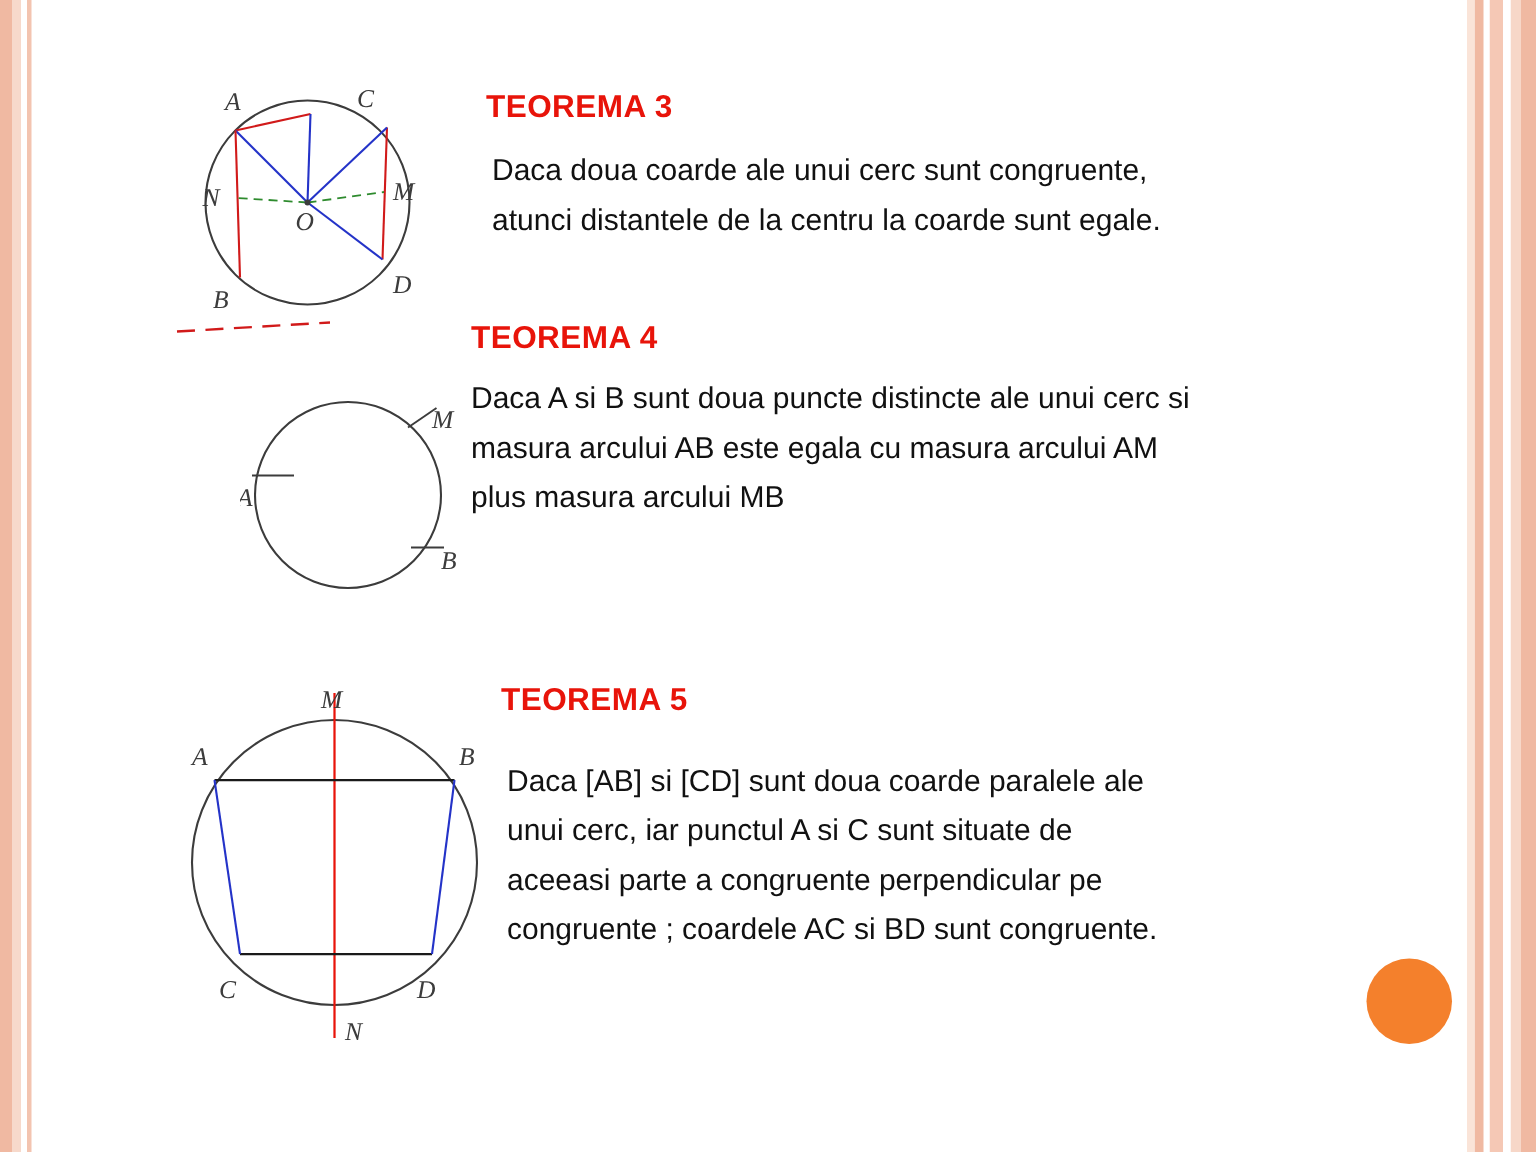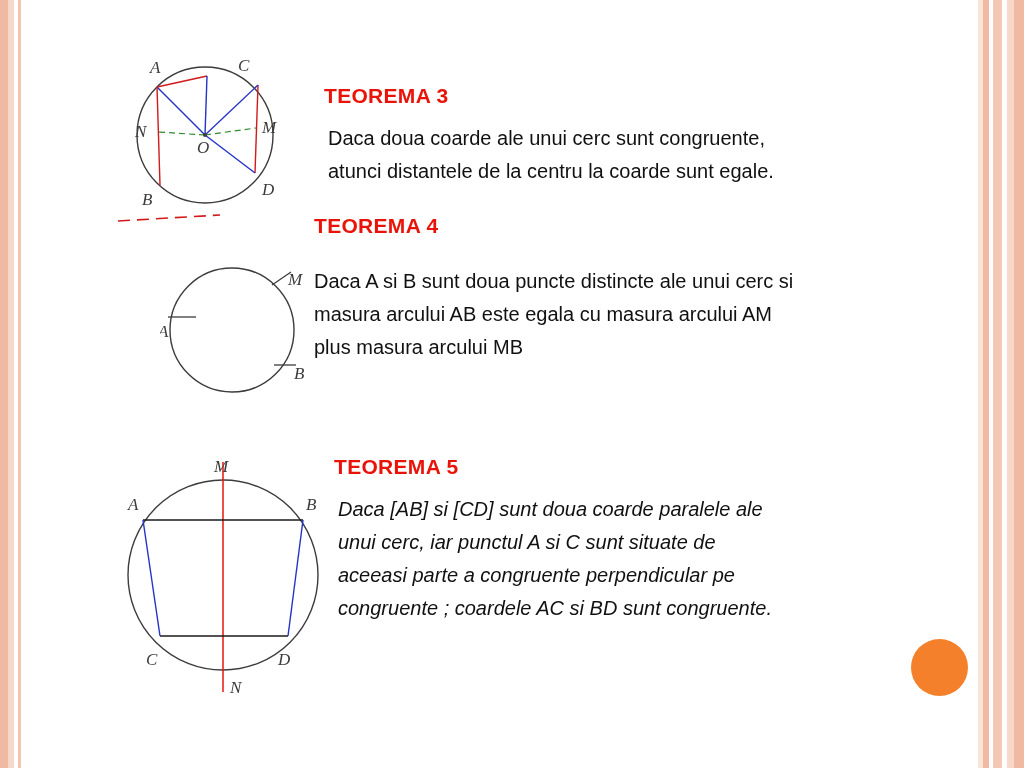--- a/index.html
+++ b/index.html
@@ -53,28 +53,28 @@
     font-weight: bold;
     font-size: 21px;
     letter-spacing: 0.3px;
   }
   .theorem-body {
     color: #111111;
     font-size: 20px;
     line-height: 33px;
   }
 
-  .block1 { position: absolute; left: 274px; top: 60px; width: 620px; margin-top: 24px; }
+  .block1 { position: absolute; left: 274px; top: 60px; width: 620px; }
   .block1 .theorem-body { margin-top: 14px; padding-left: 4px; }
 
   .block2 { position: absolute; left: 264px; top: 214px; width: 640px; }
-  .block2 .theorem-body { margin-top: 27px; }
+  .block2 .theorem-body { margin-top: 12px; }
 
   .block3 { position: absolute; left: 284px; top: 455px; width: 620px; }
-  .block3 .theorem-body { margin-top: 14px; padding-left: 4px; font-style: italic; }
+  .block3 .theorem-body { margin-top: 26px; padding-left: 4px; }
 
   
   .figure { position: absolute; }
   .fig1 { left: 60px; top: 45px; }
   .fig2 { left: 110px; top: 255px; }
   .fig3 { left: 60px; top: 450px; }
   .orange-circle {
     position: absolute;
     right: 56px;
     bottom: 72px;

